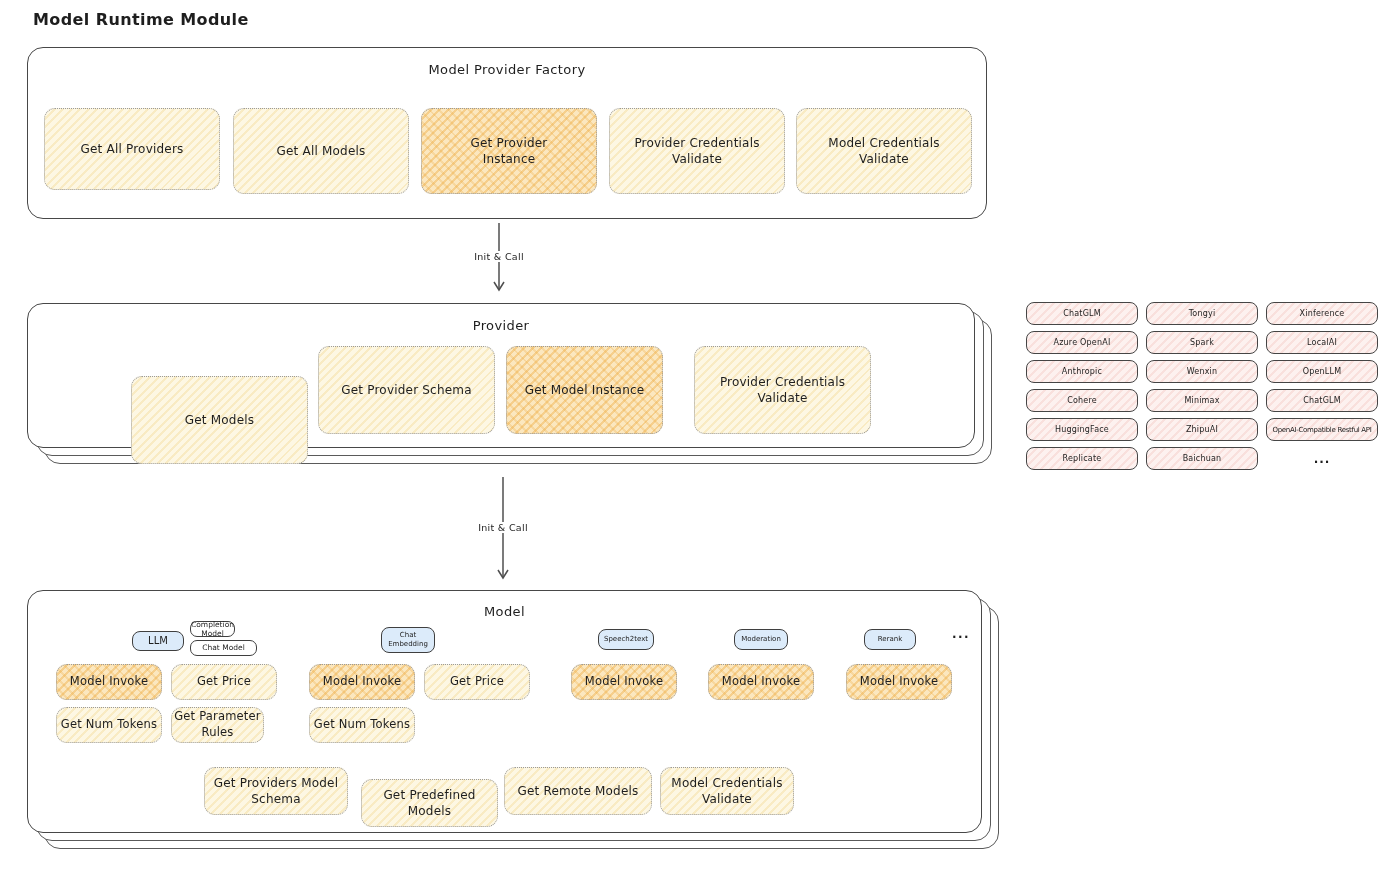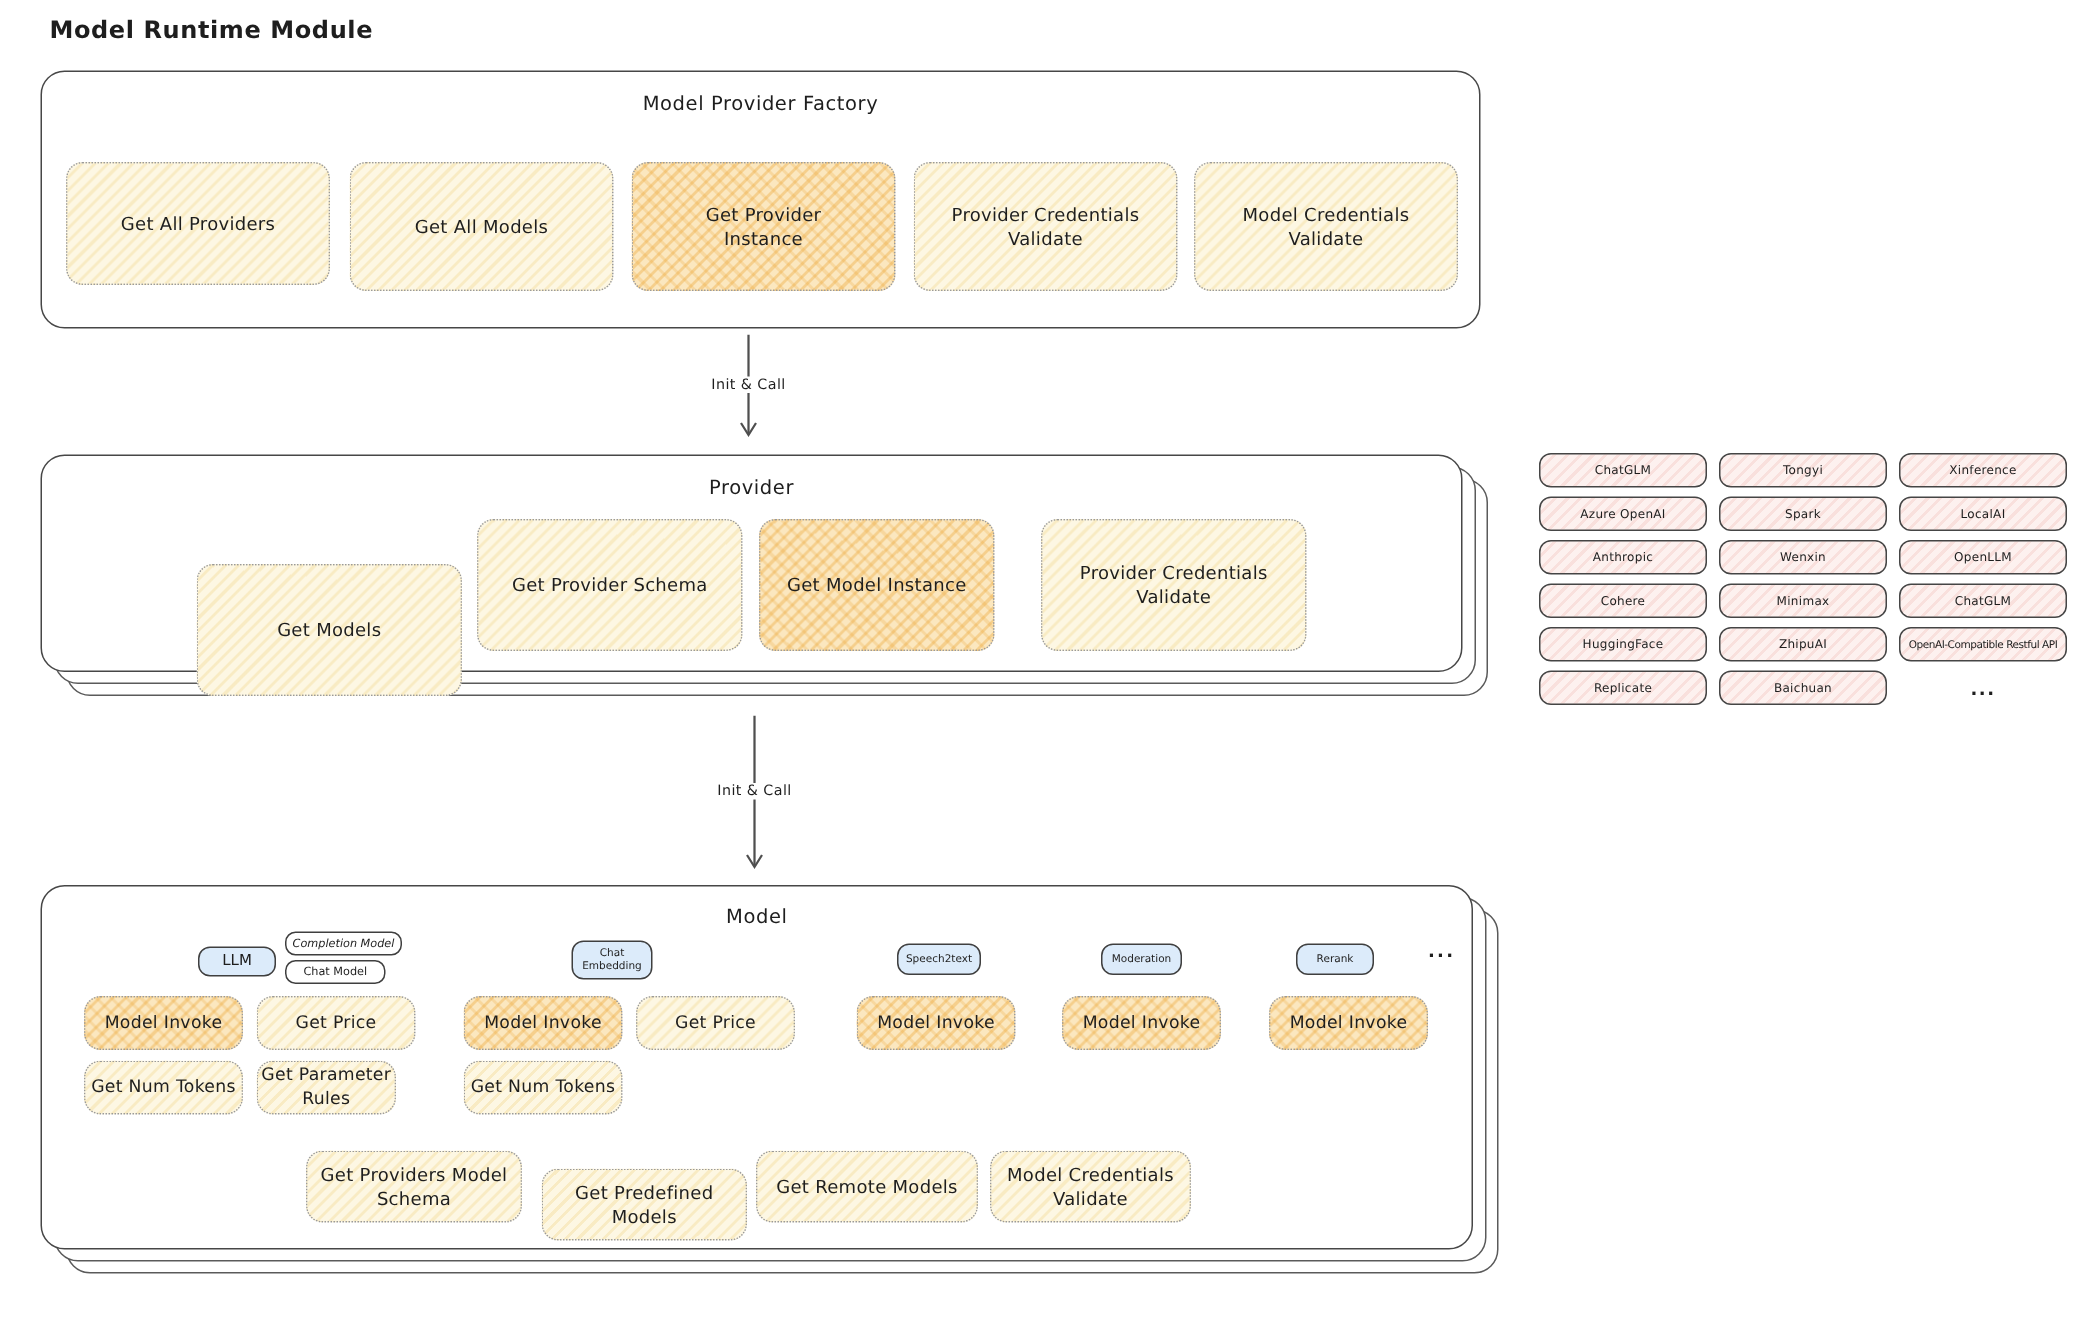--- a/index.html
+++ b/index.html
@@ -149,21 +149,21 @@
   </svg>
   <div class="arrow-label" style="left:503px; top:522px;">Init &amp; Call</div>
 
   <div class="stack-wrap" style="left:27px; top:590px; width:955px; height:243px;">
     <div class="stack-layer l2"></div>
     <div class="stack-layer l1"></div>
     <div class="stack-front">
       <div class="box-title" style="top:13px;">Model</div>
 
       <div class="tag llm" style="left:104px; top:40px; width:52px; height:20px;">LLM</div>
-      <div class="tag white" style="left:162px; top:30px; width:78px; height:16px; font-size:7.5px;font-style:italic;">Completion Model</div>
+      <div class="tag white" style="left:162px; top:30px; width:45px; height:16px; font-size:7.5px;">Completion Model</div>
       <div class="tag white" style="left:162px; top:49px; width:67px; height:16px; font-size:7.5px;">Chat Model</div>
       <div class="tag" style="left:353px; top:36px; width:54px; height:26px; font-size:7px;">Chat
 Embedding</div>
       <div class="tag" style="left:570px; top:38px; width:56px; height:21px; font-size:7px;">Speech2text</div>
       <div class="tag" style="left:706px; top:38px; width:54px; height:21px; font-size:7px;">Moderation</div>
       <div class="tag" style="left:836px; top:38px; width:52px; height:21px; font-size:7px;">Rerank</div>
       <div class="dots" style="left:924px; top:36px;">...</div>
 
       <div class="node fill-orange small-node" style="left:28px;  top:73px; width:106px; height:36px;">Model Invoke</div>
       <div class="node fill-yellow small-node" style="left:143px; top:73px; width:106px; height:36px;">Get Price</div>

